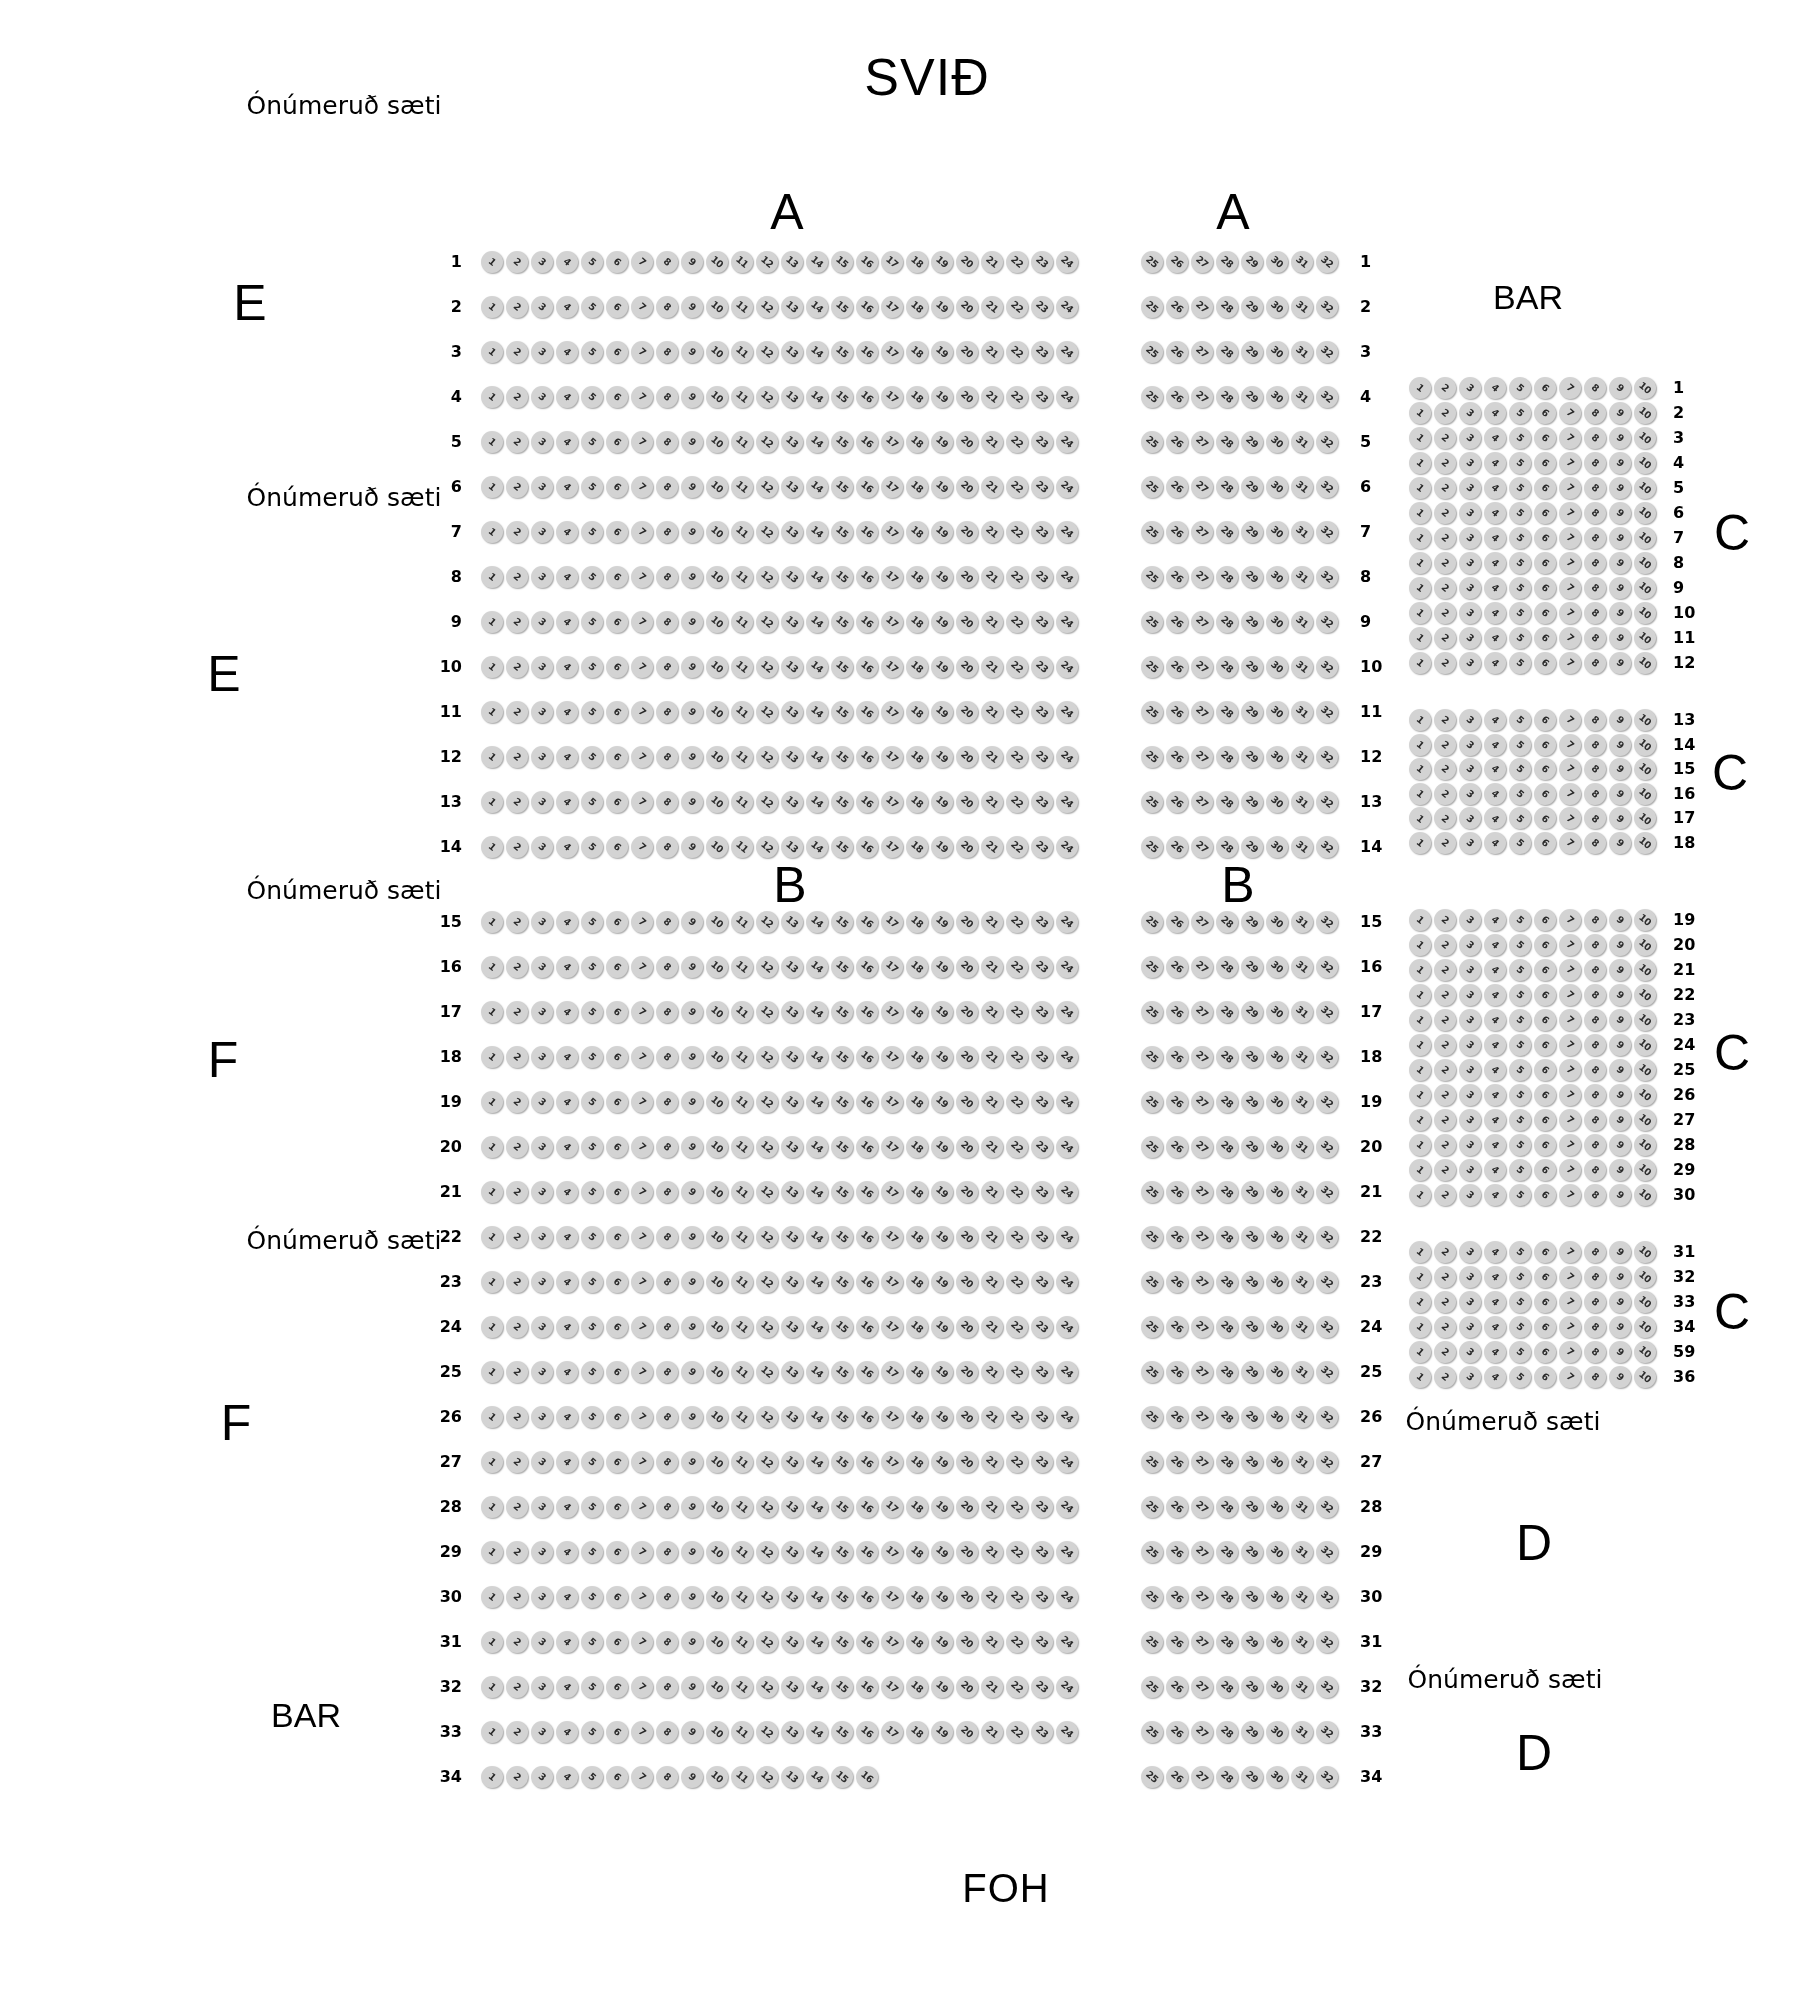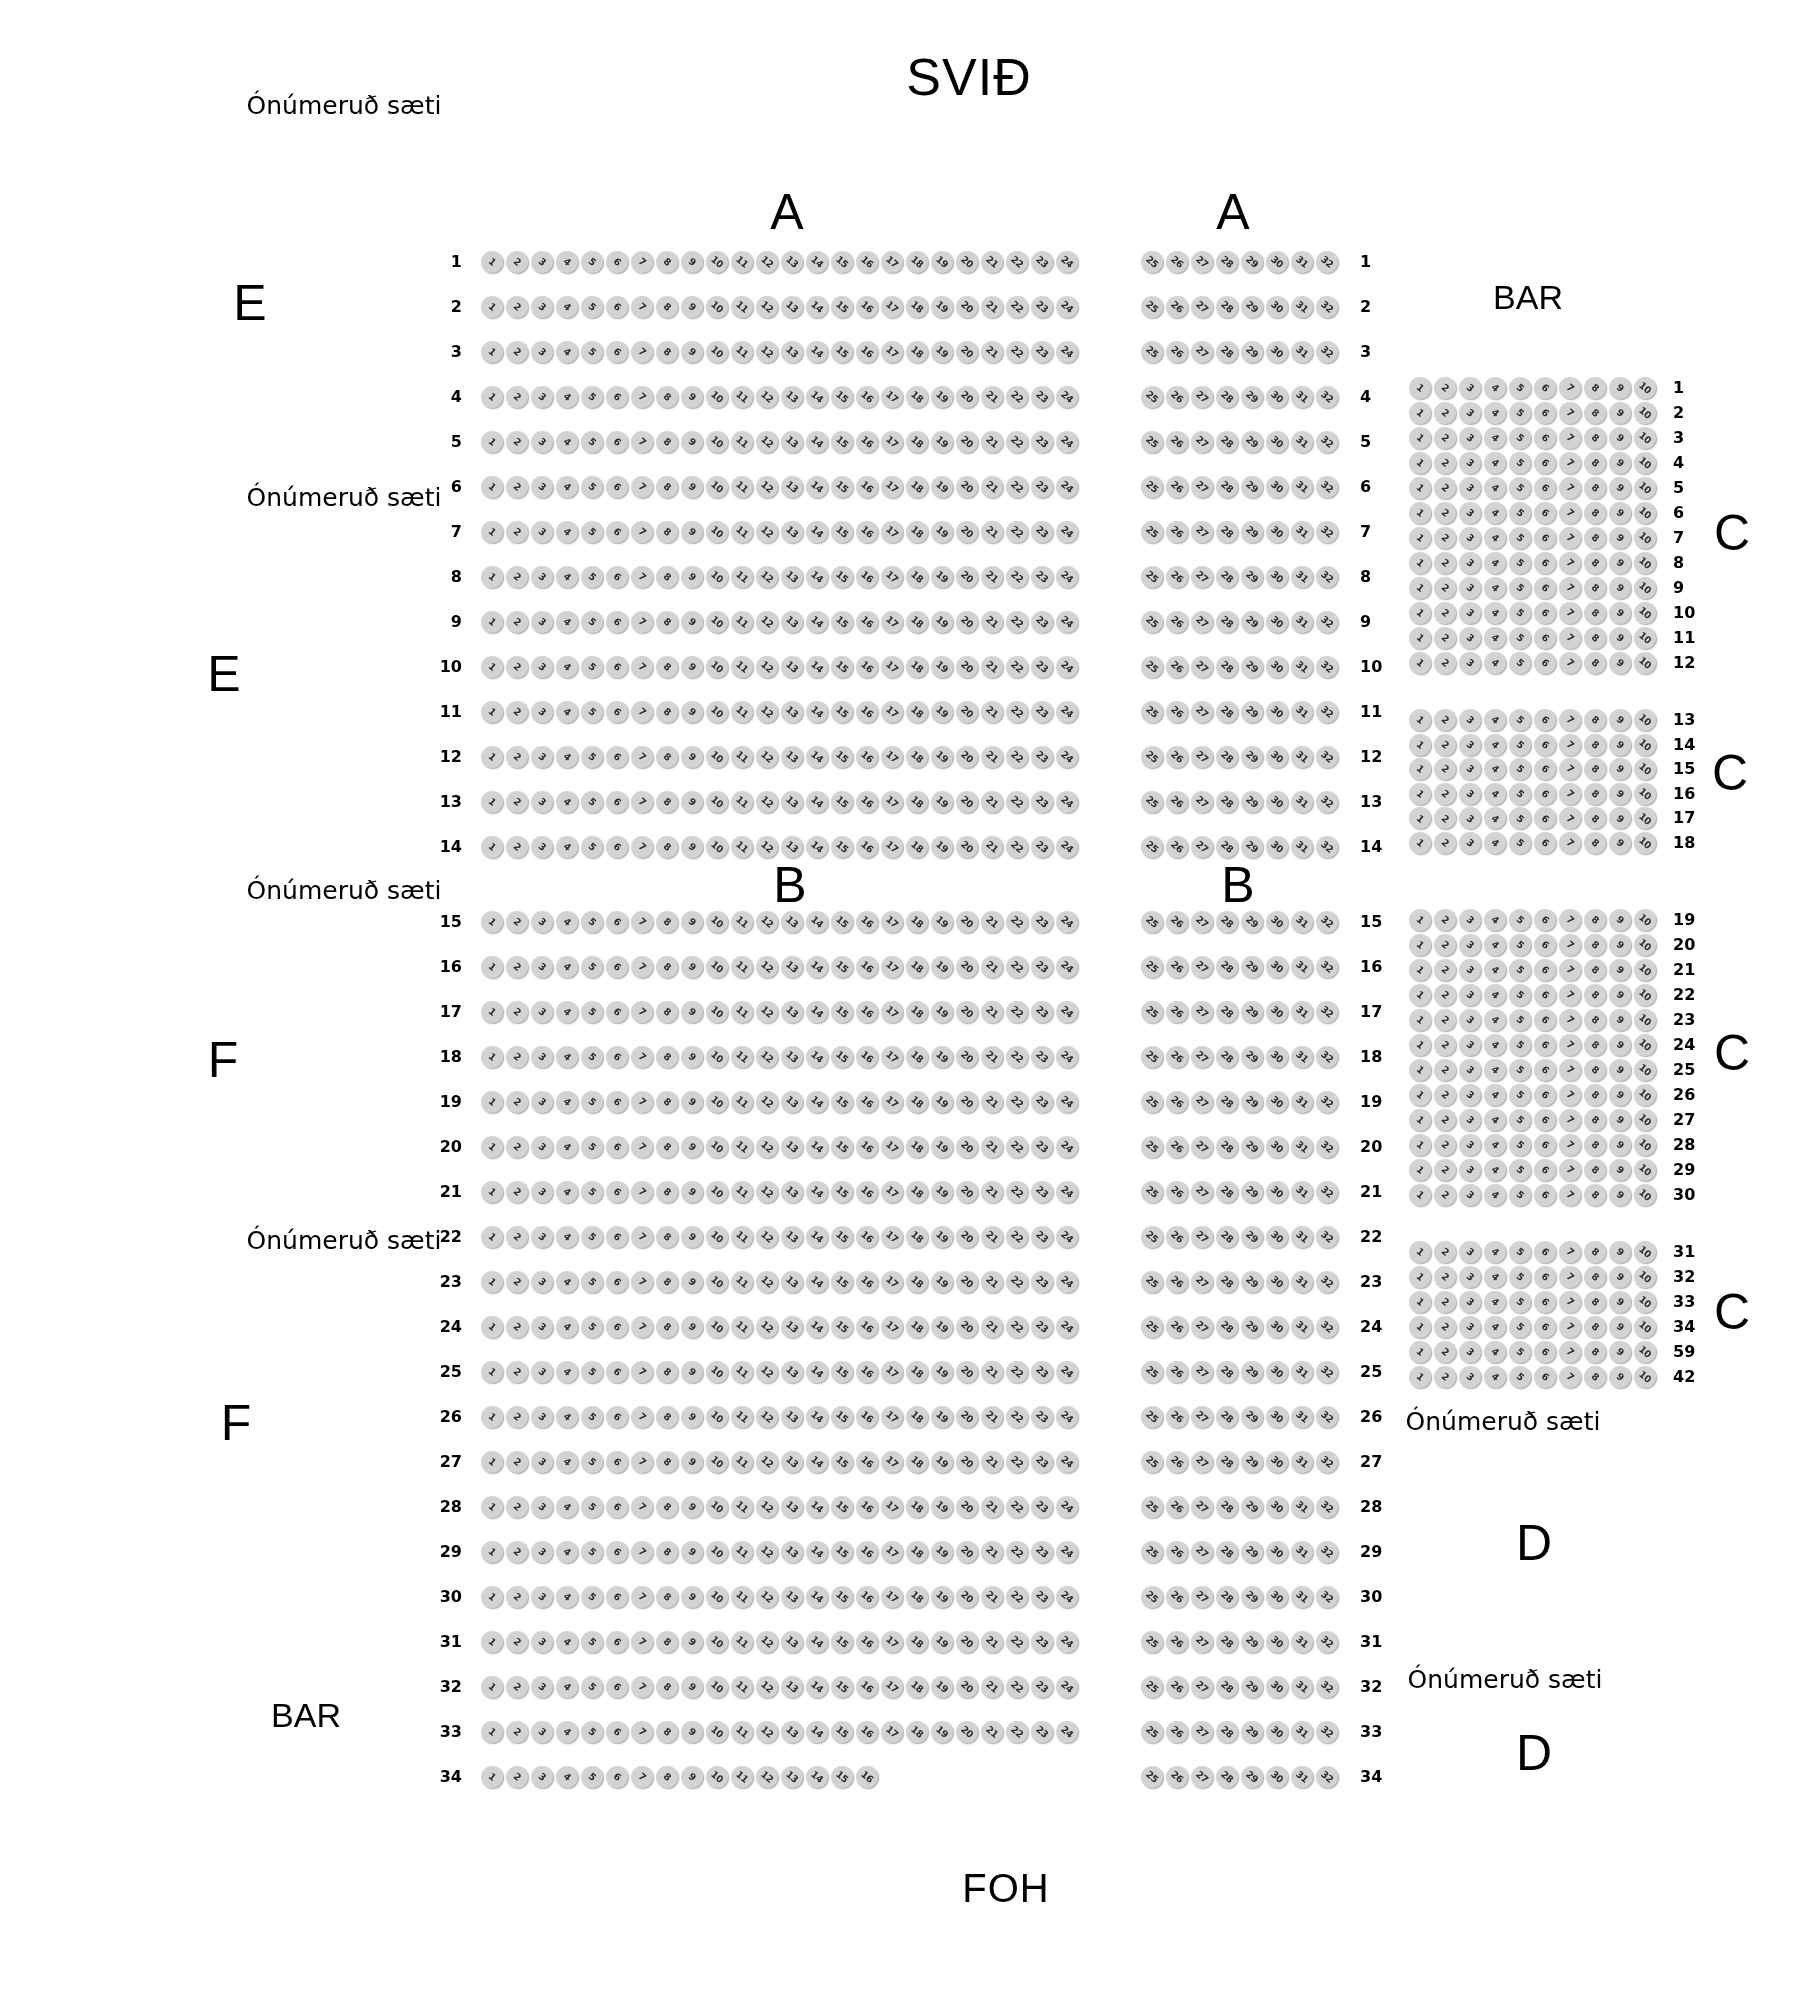--- a/index.html
+++ b/index.html
@@ -57,21 +57,21 @@
     font-weight:700;
     line-height:1;
     transform:rotate(40deg);
     letter-spacing:-0.5px;
   }
 </style>
 </head>
 <body>
 
 <div id="seatmap" style="background: rgb(255, 255, 255); color: rgb(0, 0, 0);">
-  <div class="big-title" id="stage-title" style="left: 969px; top: 77px;">SVIÐ</div>
+  <div class="big-title" id="stage-title" style="left: 927px; top: 77px;">SVIÐ</div>
   <div class="big-title" id="foh-title" style="font-size: 40px; left: 1006px; top: 1888px;">FOH</div>
 <div class="sec-label" style="left: 787px; top: 212px; font-size: 50px;">A</div>
     <div class="sec-label" style="left: 1233px; top: 212px; font-size: 50px;">A</div>
     <div class="sec-label" style="left: 790px; top: 885px; font-size: 50px;">B</div>
     <div class="sec-label" style="left: 1238px; top: 885px; font-size: 50px;">B</div>
     <div class="sec-label" style="left: 1732px; top: 533px; font-size: 50px;">C</div>
     <div class="sec-label" style="left: 1730px; top: 773px; font-size: 50px;">C</div>
     <div class="sec-label" style="left: 1732px; top: 1053px; font-size: 50px;">C</div>
     <div class="sec-label" style="left: 1732px; top: 1312px; font-size: 50px;">C</div>
     <div class="sec-label" style="left: 1534px; top: 1543px; font-size: 50px;">D</div>
@@ -4696,21 +4696,21 @@
           <span style="color: rgb(43, 43, 43);">8</span>
         </div>
         <div class="seat" style="left: 1609px; top: 1341px; background: rgb(211, 211, 211);">
           <span style="color: rgb(43, 43, 43);">9</span>
         </div>
         <div class="seat" style="left: 1634px; top: 1341px; background: rgb(211, 211, 211);">
           <span style="color: rgb(43, 43, 43);">10</span>
         </div>
       </div>
       <div>
-        <div class="row-label" style="top: 1377px; left: 1673px;">42</div>
+        <div class="row-label" style="top: 1377px; left: 1673px;">36</div>
         <div class="seat" style="left: 1409px; top: 1366px; background: rgb(211, 211, 211);">
           <span style="color: rgb(43, 43, 43);">1</span>
         </div>
         <div class="seat" style="left: 1434px; top: 1366px; background: rgb(211, 211, 211);">
           <span style="color: rgb(43, 43, 43);">2</span>
         </div>
         <div class="seat" style="left: 1459px; top: 1366px; background: rgb(211, 211, 211);">
           <span style="color: rgb(43, 43, 43);">3</span>
         </div>
         <div class="seat" style="left: 1484px; top: 1366px; background: rgb(211, 211, 211);">

